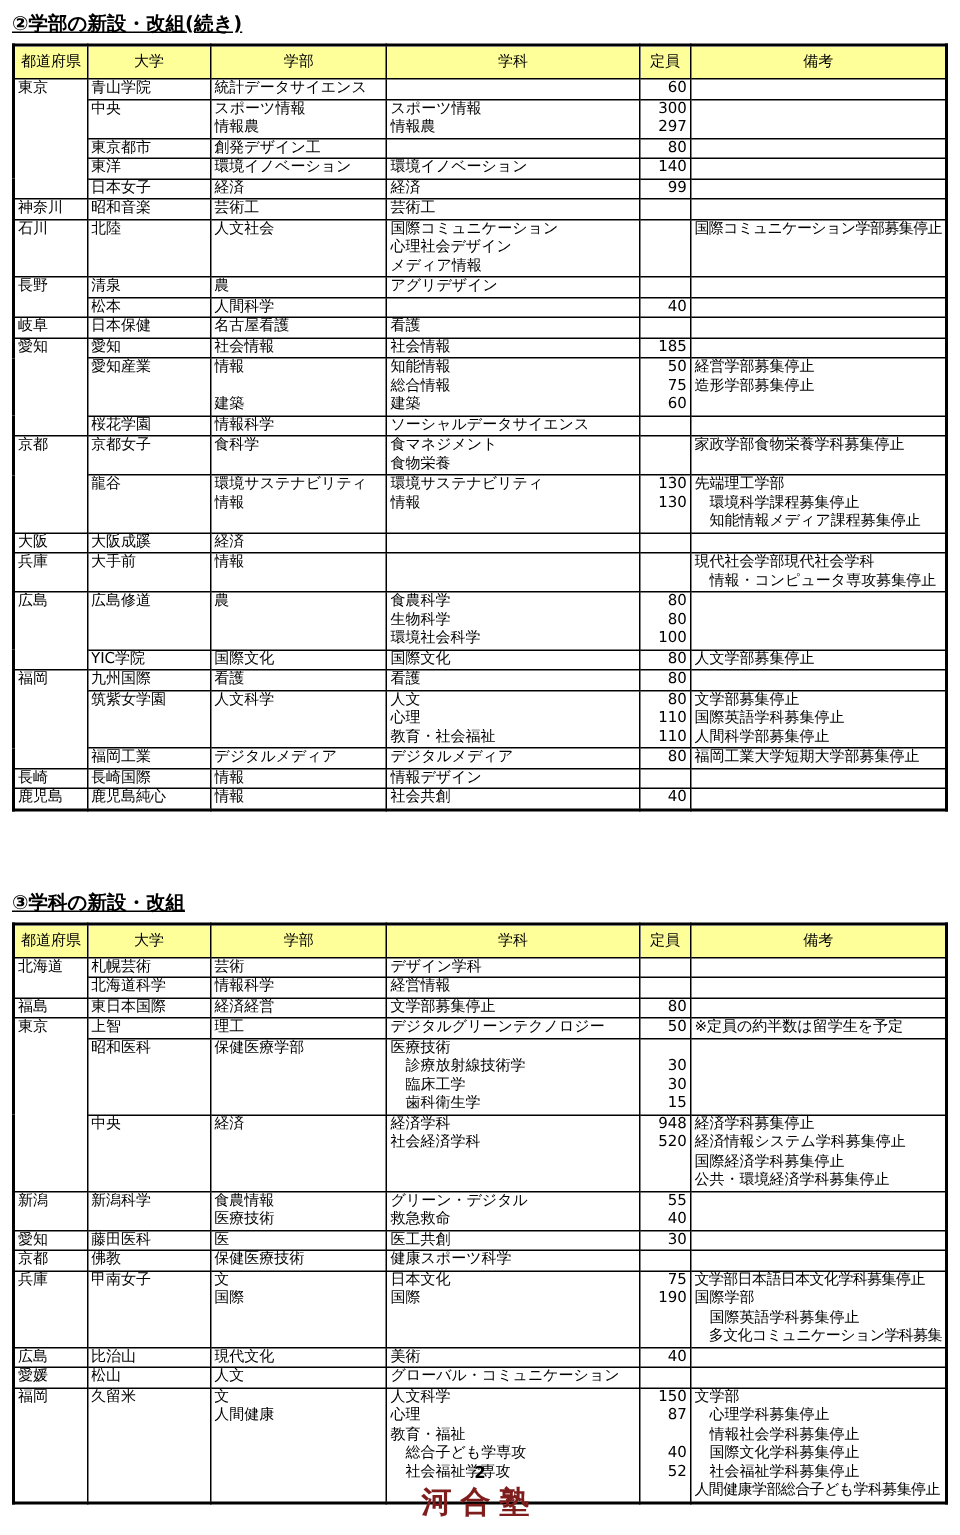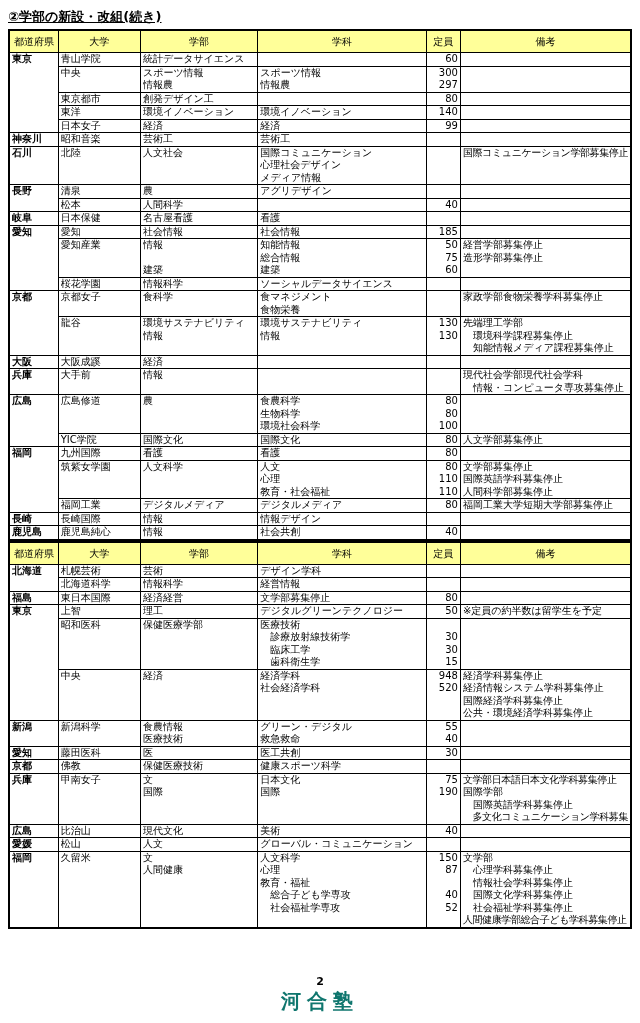--- a/index.html
+++ b/index.html
@@ -22,21 +22,21 @@
     overflow:hidden;white-space:nowrap;
   }
   table.data td{
     border:1px solid #000;vertical-align:top;padding:0 2px;
     font-size:10px;line-height:12.5px;overflow:hidden;
   }
   table.data td div{
     height:12.5px;white-space:pre;overflow:hidden;
   }
   td.cap div{text-align:right;}
-  td.pref{font-weight:bold;margin-left:24px;}
+  td.pref{font-weight:normal;margin-left:24px;}
   .shrink{font-size:10px;letter-spacing:-0.4px;}
   .footer{position:absolute;top:976px;left:0;width:640px;height:40px;}
   .page-num{
     text-align:center;font-size:11px;font-weight:bold;line-height:12px;
   }
   .kawaijuku{
     text-align:center;font-size:20px;font-weight:bold;letter-spacing:6px;
     line-height:24px;margin-top:1px;
   }
   .resemom{
@@ -569,20 +569,21 @@
           <td class="cap">
             <div>40</div>
           </td>
           <td class="note">
             <div>&nbsp;</div>
           </td>
         </tr>
       </tbody>
   </table>
 
+  <h2 class="tbl-title second">③学科の新設・改組</h2>
   <table class="data">
     <colgroup>
       <col style="width:49px">
         <col style="width:82px">
         <col style="width:117px">
       <col style="width:168px">
         <col style="width:34px">
         <col style="width:170px">
     </colgroup>
     <thead>
@@ -905,20 +906,20 @@
             <div>　国際文化学科募集停止</div>
             <div>　社会福祉学科募集停止</div>
             <div class="shrink">人間健康学部総合子ども学科募集停止</div>
           </td>
         </tr>
       </tbody>
   </table>
 
   <div class="footer">
     <div class="page-num">2</div>
-    <div class="kawaijuku" style="color: #0f766e;">河合塾</div>
+    <div class="kawaijuku" style="color: #7f1d1d;">河合塾</div>
     <div class="resemom" style="color: #000000; margin-top: 48px;">
       <span class="ruby">リセマム</span>
       <span>ReseMom.</span>
     </div>
   </div>
 
 </div>
 
 </body></html>

